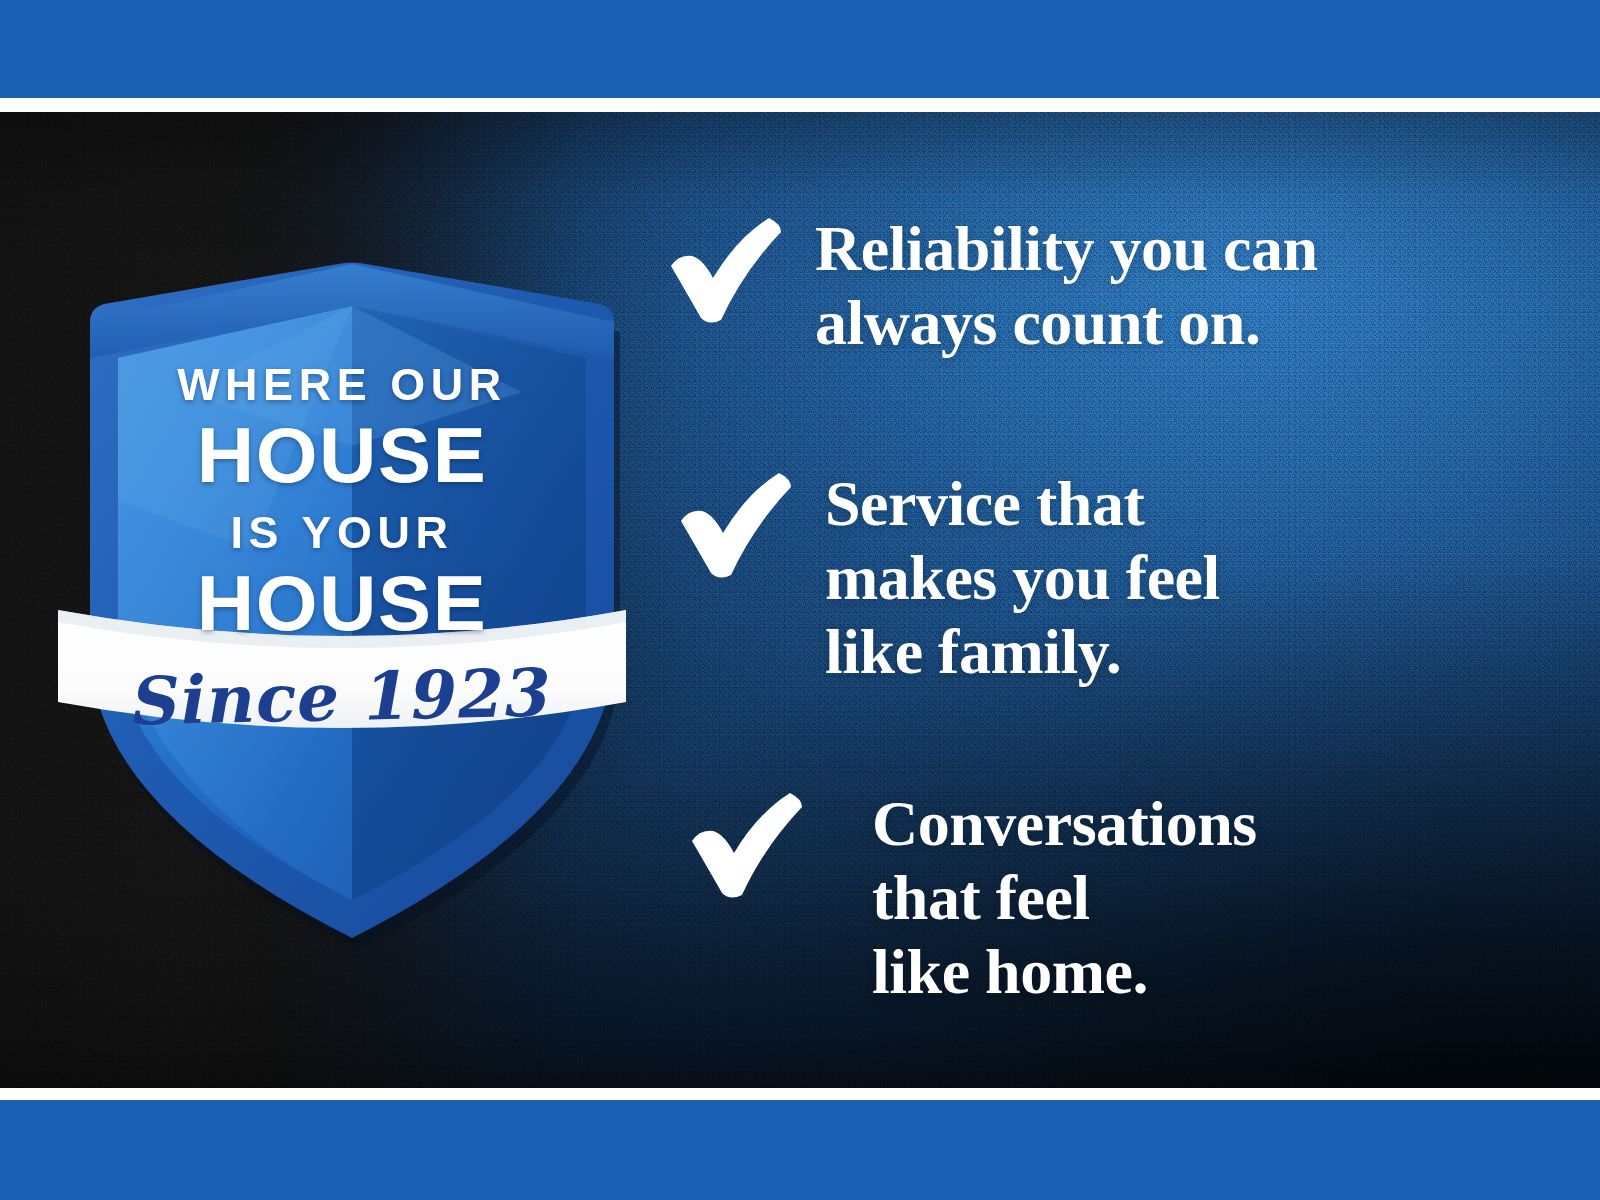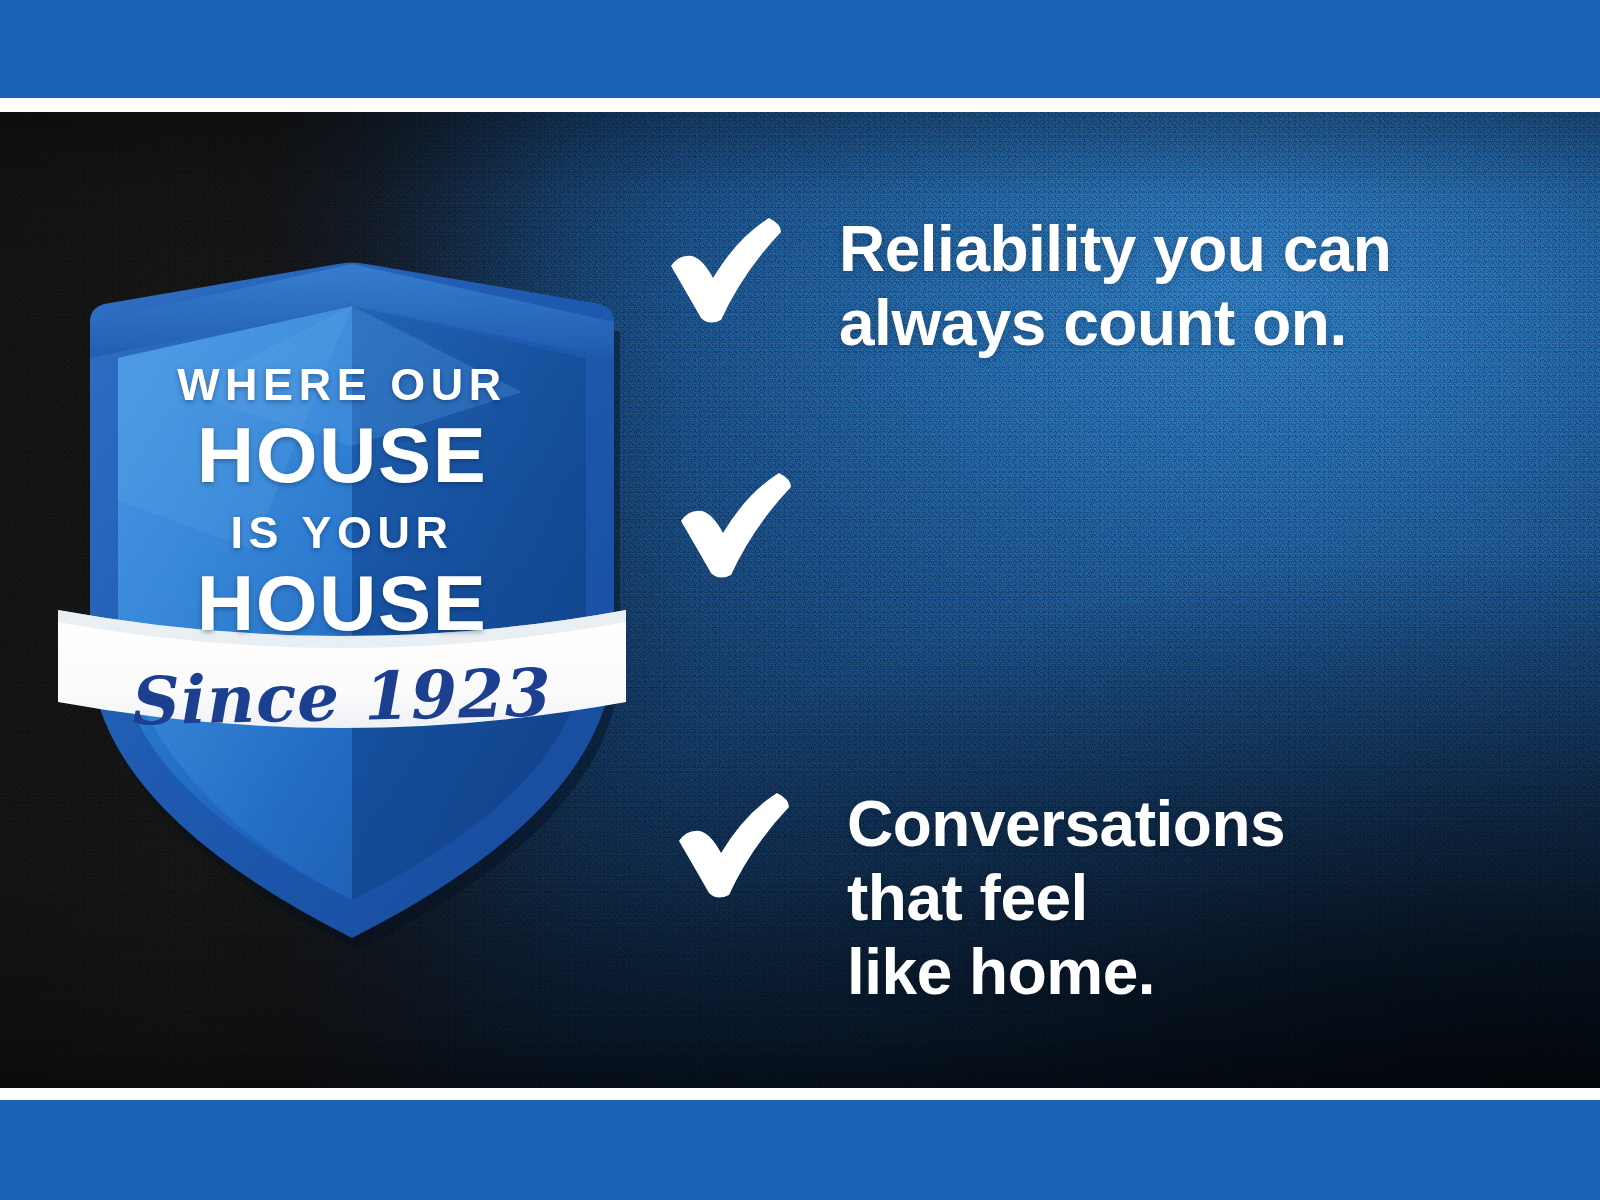--- a/index.html
+++ b/index.html
@@ -173,40 +173,39 @@
     width: 860px;
     height: 976px;
   }
   .bullet {
     position: absolute;
     display: flex;
     align-items: flex-start;
   }
   .b1 { left: 0px;  top: 100px; }
   .b2 { left: 10px; top: 355px; }
-  .b3 { left: 8px;  top: 675px; }
+  .b3 { left: 21px;  top: 675px; gap: 36px; }
 
   .check {
     flex: 0 0 auto;
     width: 132px;
     margin-right: 18px;
     margin-top: 4px;
   }
   .check svg { display: block; width: 120px; height: 112px; }
 
   .b-text {
     color: #ffffff;
-    font-family: Liberation Sans, sans-serif;
+    font-family: Liberation Serif, serif;
     font-weight: 700;
     font-size: 64px;
     line-height: 1.16;
     letter-spacing: -0.5px;
     white-space: pre-line;
     text-shadow: 0 2px 10px rgba(0,0,0,0.22);
-    margin-left: 24px;
   }
 </style>
 </head>
 <body>
 
 <div class="canvas">
 
   <div class="bar bar-top"></div>
 
   <div class="panel">
@@ -295,20 +294,23 @@
 always count on.</div>
     </div>
 
     <div class="bullet b2">
       <div class="check">
         <svg viewBox="0 0 120 112" xmlns="http://www.w3.org/2000/svg" aria-hidden="true">
           <path d="M 6 50 Q 14 38 27 40 Q 38 43 48 62 Q 72 22 104 2 Q 116 8 116 16
                    Q 78 56 56 104 Q 44 110 36 102 Q 20 74 6 50 Z" fill="#ffffff"></path>
         </svg>
       </div>
+      <div class="b-text">Service that
+makes you feel
+like family.</div>
     </div>
 
     <div class="bullet b3">
       <div class="check">
         <svg viewBox="0 0 120 112" xmlns="http://www.w3.org/2000/svg" aria-hidden="true">
           <path d="M 6 50 Q 14 38 27 40 Q 38 43 48 62 Q 72 22 104 2 Q 116 8 116 16
                    Q 78 56 56 104 Q 44 110 36 102 Q 20 74 6 50 Z" fill="#ffffff"></path>
         </svg>
       </div>
       <div class="b-text">Conversations

